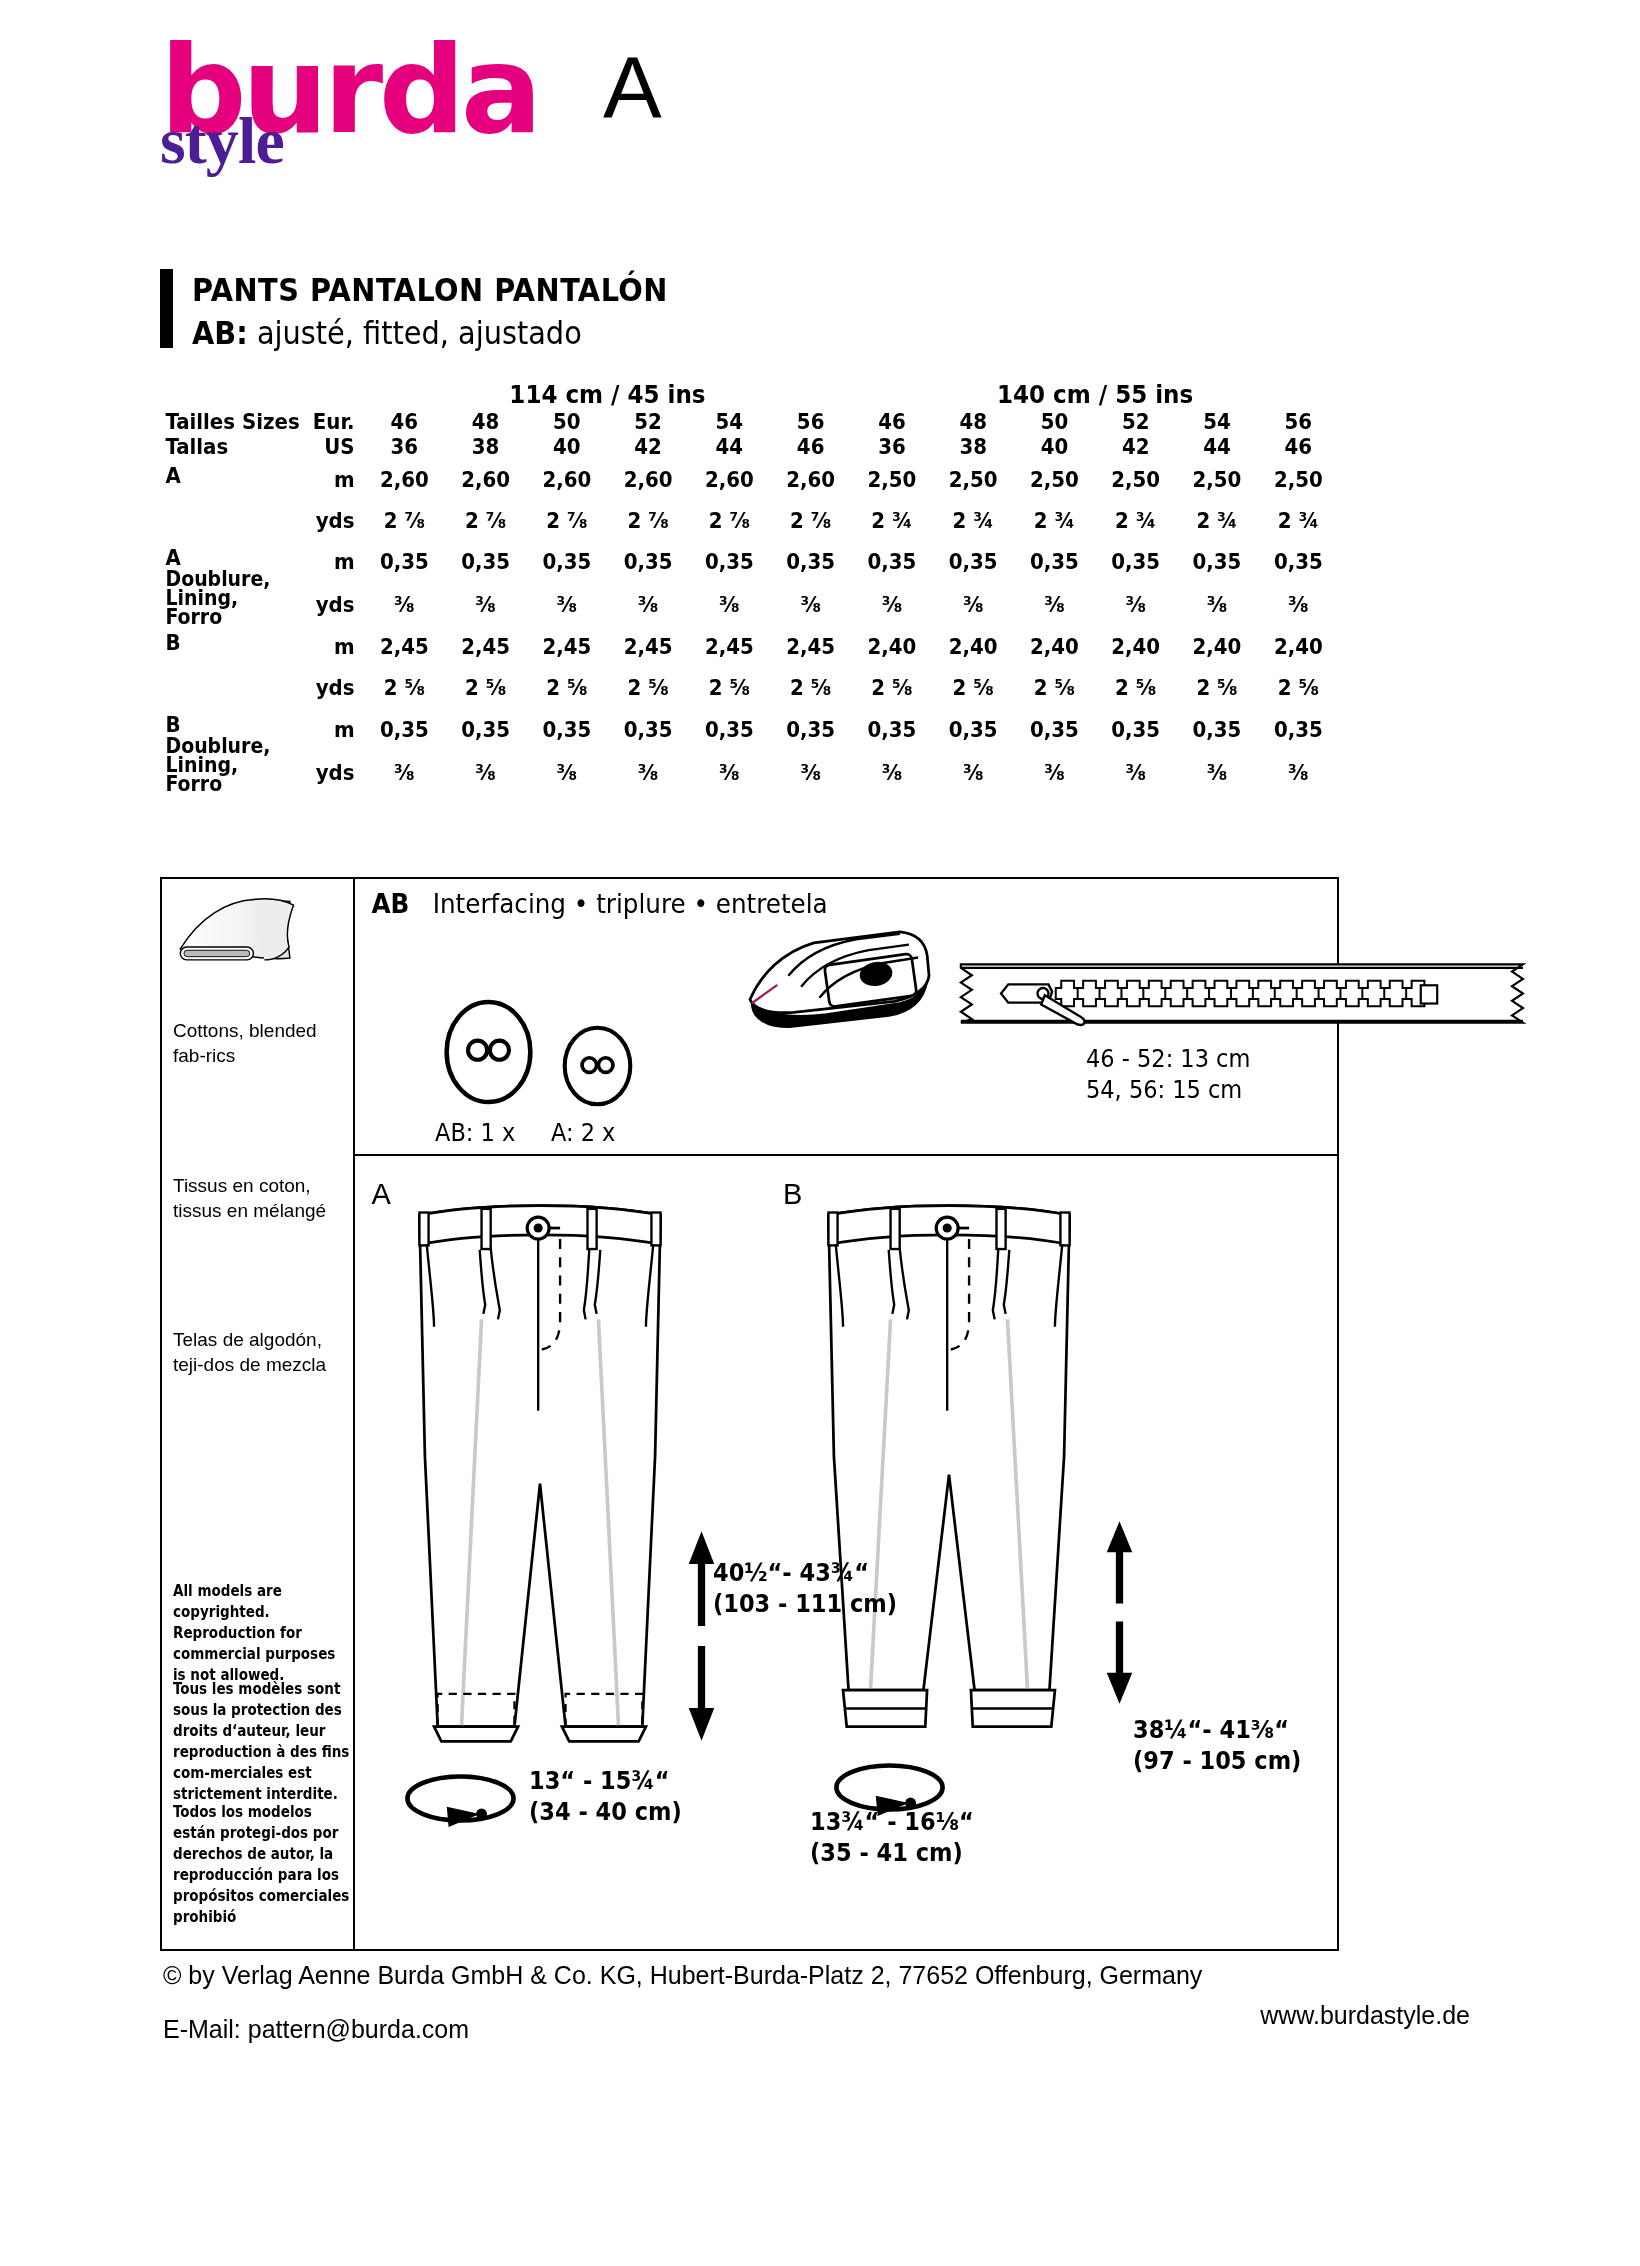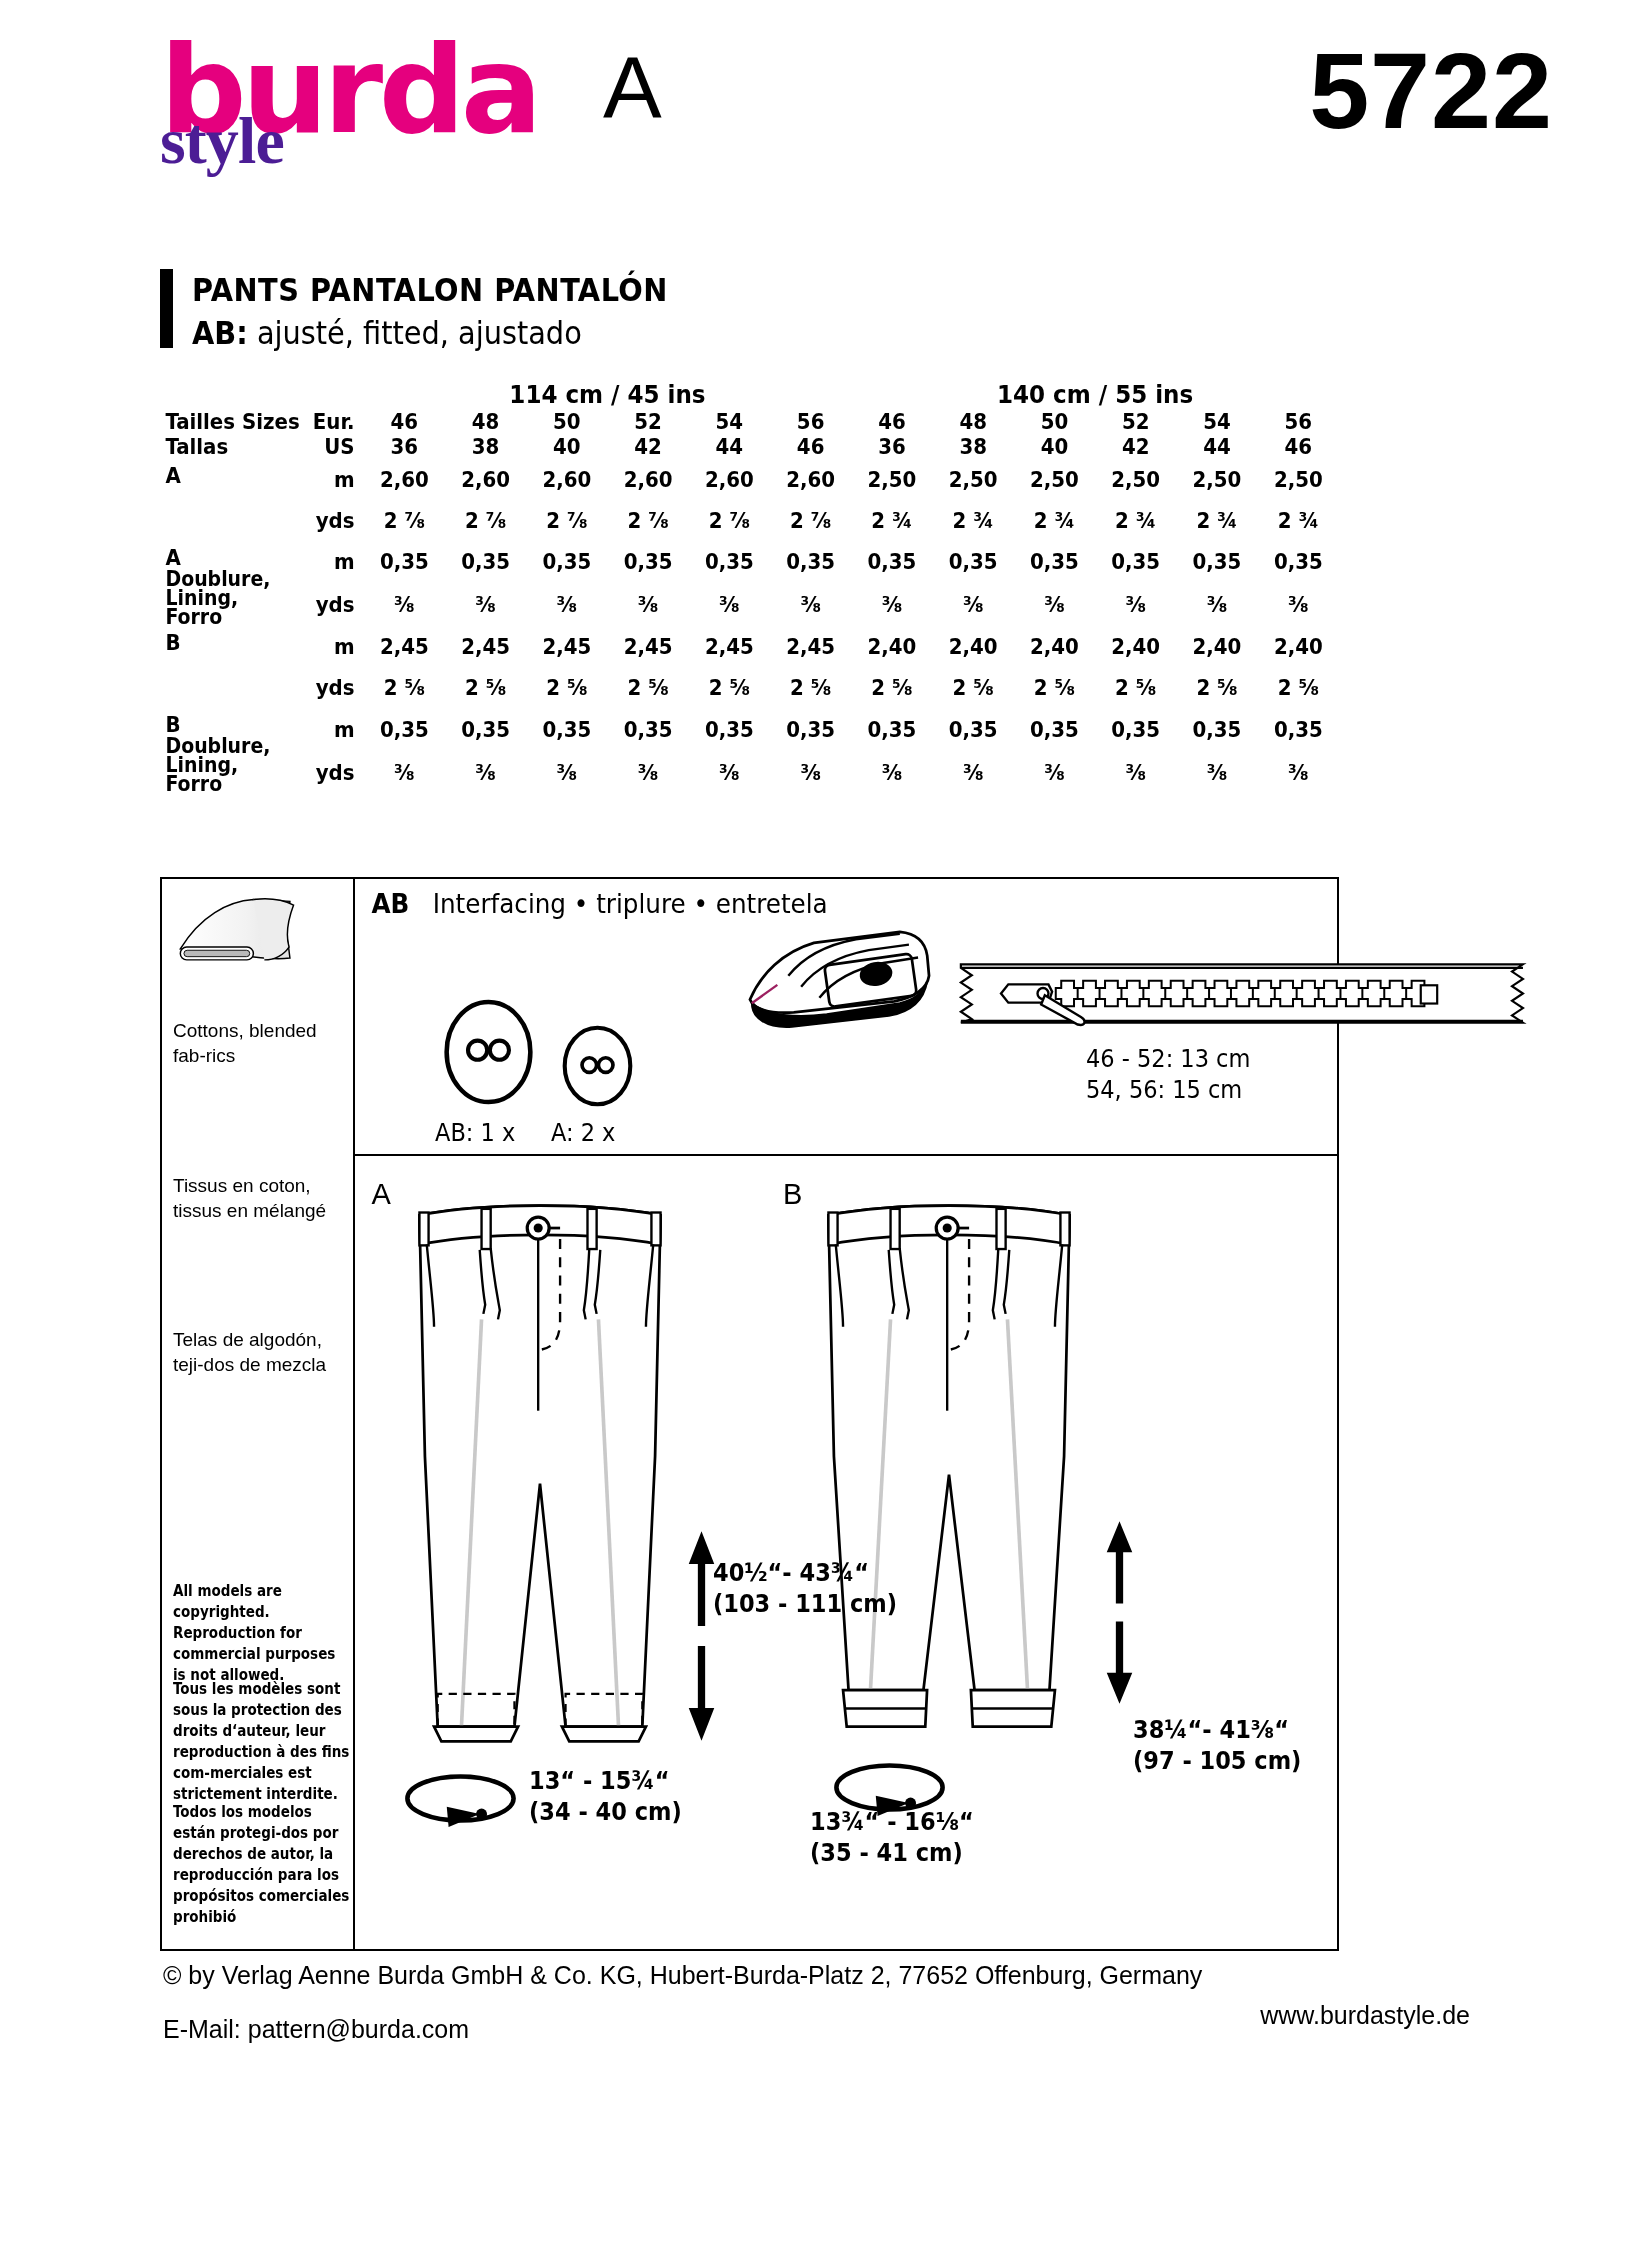--- a/index.html
+++ b/index.html
@@ -146,21 +146,20 @@
 <body>
 
 <div class="page">
 
   <div class="header">
     <div class="logo">
       <span class="logo-burda">burda</span>
     </div>
     <div class="logo-style">style</div>
     <div class="view-letter-top">A</div>
-    <div class="pattern-number">5722</div>
   </div>
 
   <div class="title-block">
     <div class="title-bar"></div>
     <div class="title-main">PANTS   PANTALON   PANTALÓN</div>
     <div class="title-sub"><b>AB:</b><span> ajusté, fitted, ajustado</span></div>
   </div>
 
   <table class="fab-table">
     <colgroup>

